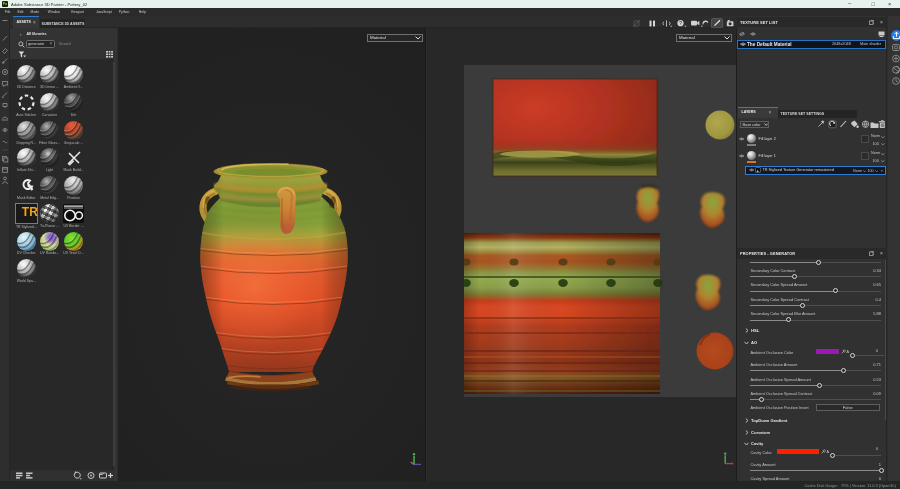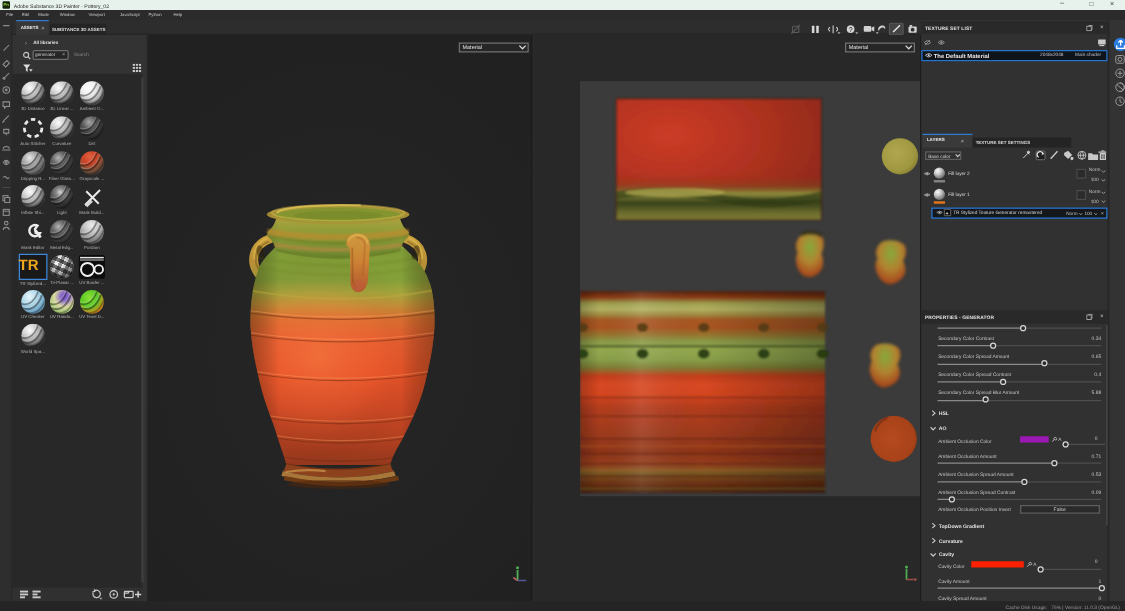--- a/index.html
+++ b/index.html
@@ -264,21 +264,21 @@
       <g clip-path="url(#bcp)" fill="none">
         <path d="M-1 10.5 C 4 13 10 11 13.5 1" stroke="#000" stroke-opacity="0.38" stroke-width="1.5"></path>
         <path d="M1 14.5 C 7 17 13 14 16.5 4" stroke="#000" stroke-opacity="0.38" stroke-width="1.7"></path>
         <path d="M4 18 C 10 20 16 17 19 8" stroke="#000" stroke-opacity="0.30400000000000005" stroke-width="1.5"></path>
         <path d="M-1 9 C 4 11.5 9.5 9.5 13 0" stroke="#fff" stroke-opacity="0.20900000000000002" stroke-width="1"></path>
         <path d="M1 13 C 7 15.5 12.5 12.5 16 2.5" stroke="#fff" stroke-opacity="0.20900000000000002" stroke-width="1"></path>
       </g>
     </svg>
 <div class="tx" style="left:60.5px;top:196.0px;width:26px;text-align:center;font-size:3.5px;color:#b2b2b2">Position</div>
 <div class="ab" style="left:14.8px;top:203.0px;width:23px;height:20.5px;background:#191919;border:1px solid #3f87d8"></div>
-<div class="tx" style="left:14.8px;top:205.10000000000002px;width:23px;text-align:left;font-size:12px;font-weight:bold;color:#efa61f">TR</div>
+<div class="tx" style="left:14.8px;top:205.10000000000002px;width:23px;text-align:right;font-size:12px;font-weight:bold;color:#efa61f">TR</div>
 <div class="tx" style="left:13.3px;top:225.20000000000002px;width:26px;text-align:center;font-size:3.5px;color:#b2b2b2">TR Stylized...</div>
 <div class="ab" style="left:40.0px;top:203.8px;width:19px;height:19px;border-radius:50%;background:radial-gradient(circle at 38% 30%,#ffffff 0%,#e8e8e8 22%,#a8a8a8 50%,#4e4e4e 85%)"></div>
 <div class="ab" style="left:40.0px;top:203.8px;width:19px;height:19px;border-radius:50%;background:repeating-linear-gradient(25deg,#0000 0 3px,#0008 3px 6px),repeating-linear-gradient(115deg,#0000 0 3px,#0006 3px 6px)"></div>
 <div class="tx" style="left:36.5px;top:223.70000000000002px;width:26px;text-align:center;font-size:3.5px;color:#b2b2b2">Tri-Planar ...</div>
 <div class="ab" style="left:63.0px;top:203.5px;width:21px;height:19.5px;border-radius:2px;background:#0c0c0c"></div>
 <svg class="ab" style="left:63.0px;top:203.5px" width="21" height="19.5" viewBox="0 0 21 19.5">
       <rect x="1" y="1.5" width="19" height="1.2" fill="#e8e8e8"></rect>
       <rect x="1" y="3.6" width="19" height="0.8" fill="#c8c8c8"></rect>
       <circle cx="7" cy="11.5" r="5.2" fill="none" stroke="#f0f0f0" stroke-width="1.6"></circle>
       <circle cx="16" cy="11.5" r="3.4" fill="none" stroke="#f0f0f0" stroke-width="1.5"></circle>

